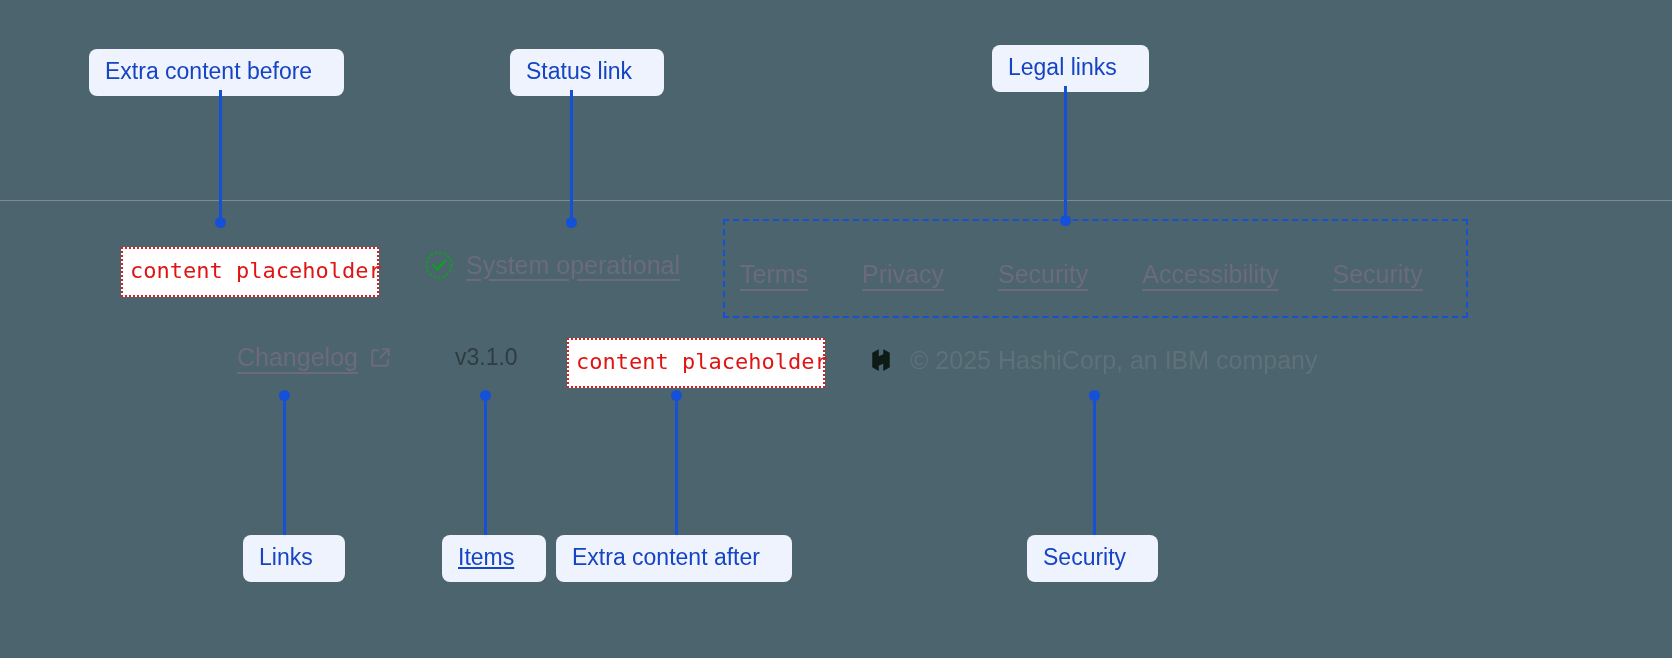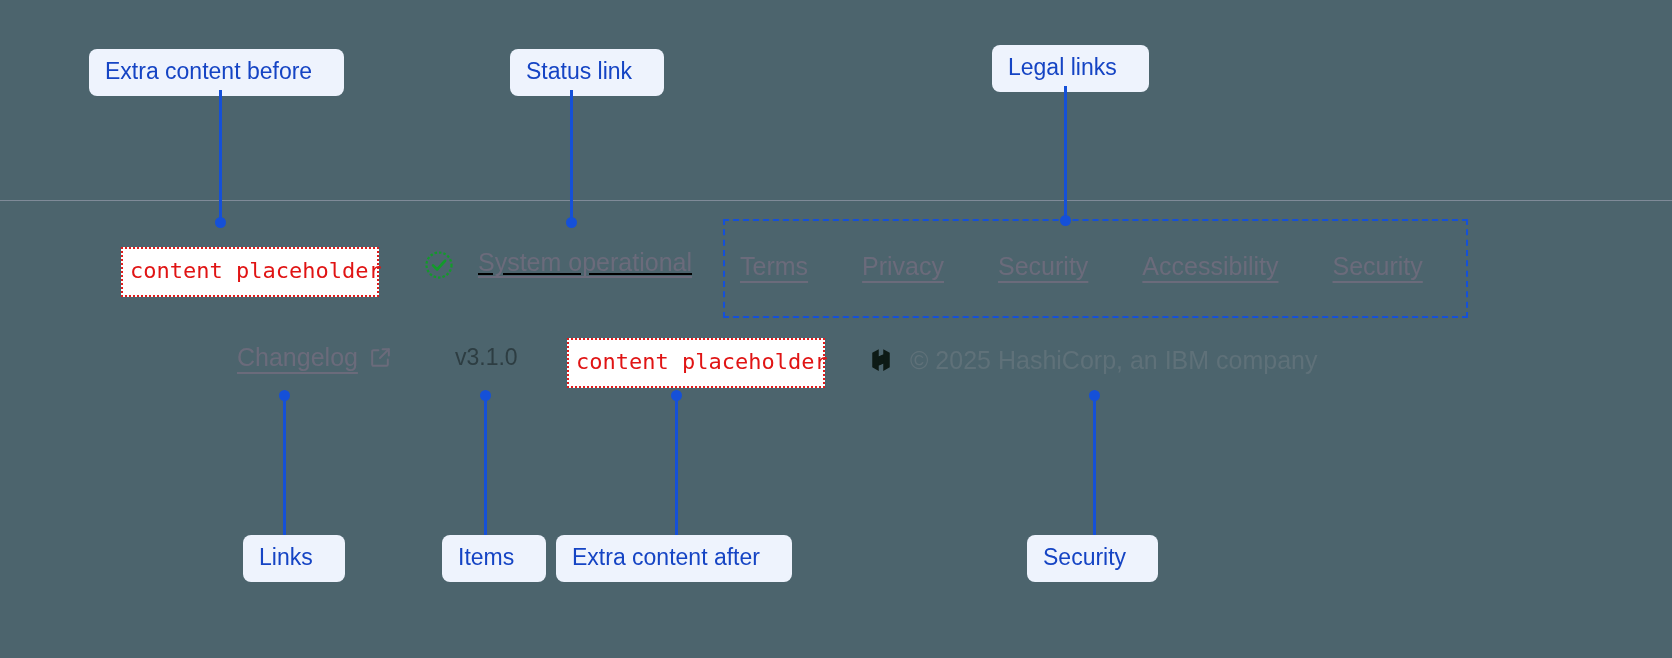--- a/index.html
+++ b/index.html
@@ -71,22 +71,22 @@
     padding: 11px 7px 13px 7px;
     white-space: nowrap;
     box-sizing: border-box;
   }
 
   .status-row {
     position: absolute;
     left: 424px;
     top: 250px;
     display: flex;
-    gap: 24px;
-    text-decoration: underline;
+    align-items: center;
+    gap: 12px;
   }
   .status-icon {
     width: 30px;
     height: 30px;
     display: block;
   }
   .status-link {
     color: #6b6b7b;
     font-size: 25px;
     line-height: 1;
@@ -113,20 +113,21 @@
     align-items: center;
     gap: 54px;
   }
   .legal-links a {
     color: #6b6b7b;
     font-size: 25px;
     line-height: 1;
     text-decoration: underline;
     text-underline-offset: 6px;
     white-space: nowrap;
+    margin-top: 8px;
   }
 
   
   .changelog {
     position: absolute;
     left: 237px;
     top: 345px;
     display: flex;
     gap: 10px;
   }
@@ -239,21 +240,21 @@
     </span>
     <span class="copyright-text">© 2025 HashiCorp, an IBM company</span>
   </div>
 
   <div class="dot" style="left:279px; top:390px;"></div>
   <div class="leader" style="left:283px; top:396px; height:139px;"></div>
   <div class="callout" style="left:243px; top:535px;">Links</div>
 
   <div class="dot" style="left:480px; top:390px;"></div>
   <div class="leader" style="left:484px; top:396px; height:139px;"></div>
-  <div class="callout" style="left:442px; top:535px;">Items</div>
+  <div class="callout" style="left:442px; top:535px;text-decoration:underline;">Items</div>
 
   <div class="dot" style="left:671px; top:390px;"></div>
   <div class="leader" style="left:675px; top:396px; height:139px;"></div>
   <div class="callout" style="left:556px; top:535px;">Extra content after</div>
 
   <div class="dot" style="left:1089px; top:390px;"></div>
   <div class="leader" style="left:1093px; top:396px; height:139px;"></div>
   <div class="callout" style="left:1027px; top:535px;">Security</div>
 
 </div>

